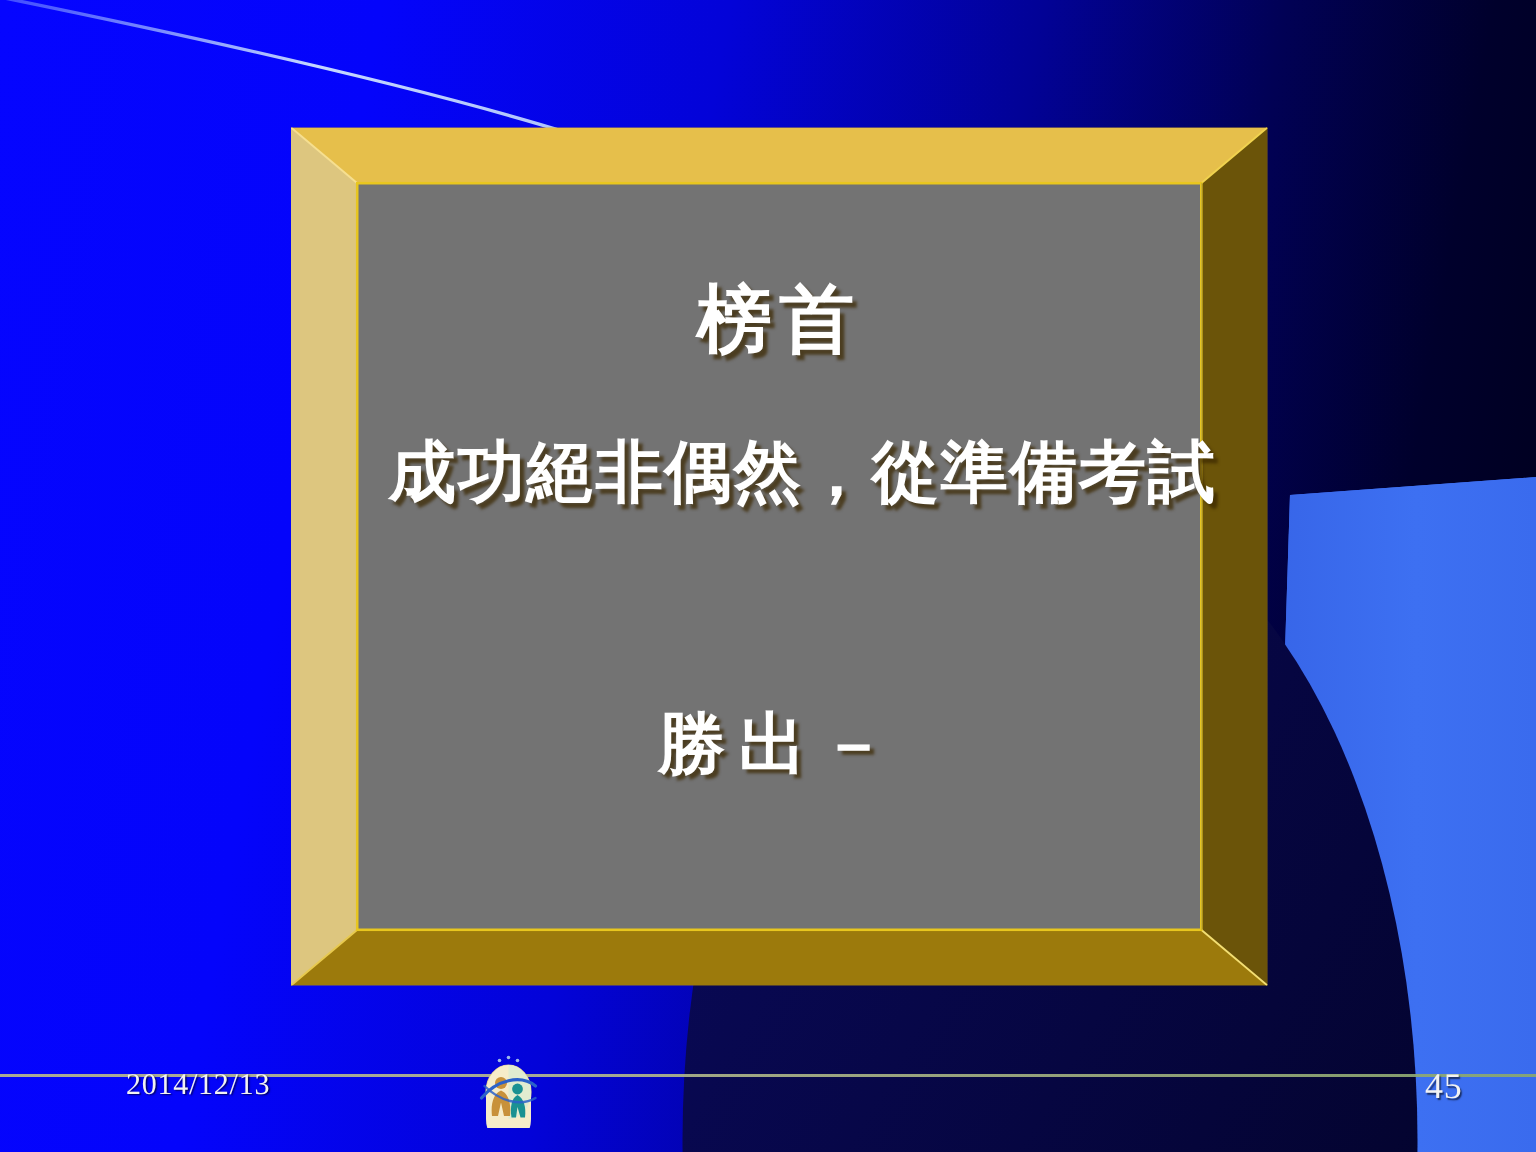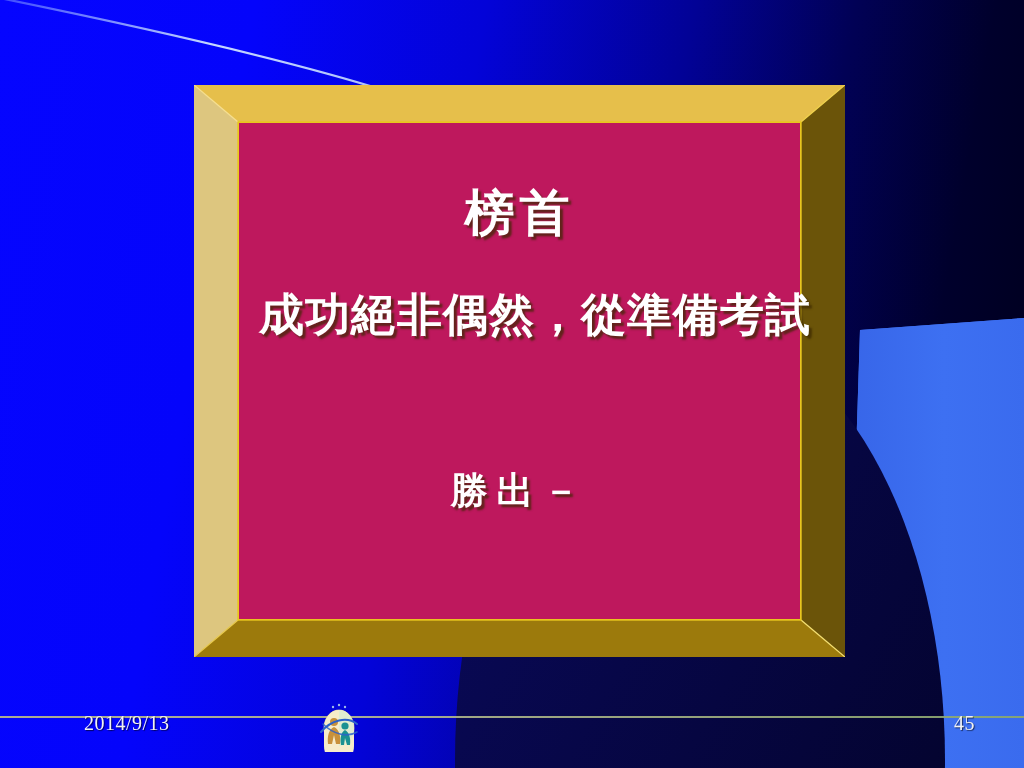--- a/index.html
+++ b/index.html
@@ -48,21 +48,21 @@
   .plaque-bevel {
     position: absolute;
     inset: 0;
   }
   .plaque-inner {
     position: absolute;
     left: 44px;
     top: 37px;
     right: 44px;
     bottom: 37px;
-    background: #be185d;
+    background: #737373;
     border: 1px solid #e8c61f;
     box-sizing: border-box;
   }
   .plaque-content {
     position: absolute;
     inset: 0;
     padding: 0 18px;
     box-sizing: border-box;
   }
 
@@ -96,21 +96,21 @@
     text-shadow: 3px 3px 2px rgba(60,40,0,0.72);
   }
 
   .closing-line {
     position: absolute;
     left: 0;
     right: 0;
     top: 343px;
     text-align: center;
     color: #ffffff;
-    font-size: 37px;
+    font-size: 45px;
     font-weight: bold;
     letter-spacing: 9px;
     text-shadow: 3px 3px 2px rgba(60,40,0,0.72);
   }
 
   
   .footer-rule {
     position: absolute;
     left: 0;
     right: 0;
@@ -127,21 +127,21 @@
     color: #f2f2f2;
     font-size: 20px;
     letter-spacing: 0.5px;
     text-shadow: 1px 1px 1px rgba(0,0,0,0.6);
   }
   .footer-page {
     position: absolute;
     right: 49px;
     top: 712px;
     color: #f2f2f2;
-    font-size: 20px;
+    font-size: 24px;
     letter-spacing: 0.5px;
     text-shadow: 1px 1px 1px rgba(0,0,0,0.6);
   }
   .footer-logo {
     position: absolute;
     left: 317px;
     top: 700px;
     width: 44px;
     height: 52px;
   }
@@ -217,21 +217,21 @@
         </div>
 
         <div class="closing-line">勝出－</div>
 
       </div>
     </div>
   </div>
 
   <div class="footer-rule"></div>
 
-  <div class="footer-date">2014/9/13</div>
+  <div class="footer-date">2014/12/13</div>
 
   <svg class="footer-logo" viewBox="0 0 44 52">
     <ellipse cx="22" cy="28" rx="15" ry="18" fill="#f2e3b8"></ellipse>
     <ellipse cx="22" cy="28" rx="15" ry="18" fill="none" stroke="#d8c48d" stroke-width="0.8"></ellipse>
     <path d="M 7 28 A 15 18 0 0 1 37 28 L 37 46 A 15 18 0 0 1 7 46 Z" fill="#f6ecc9"></path>
     <path d="M 22 10 A 15 18 0 0 1 37 28 A 15 18 0 0 1 22 46 Z" fill="#d9ecd2" opacity="0.75"></path>
 
     <circle cx="17" cy="22" r="4" fill="#c8913a"></circle>
     <path d="M 17 27 C 12 29 10 36 11 44 L 15 44 L 17 35 L 19 44 L 23 44 C 24 36 22 29 17 27 Z" fill="#c8913a"></path>
 

